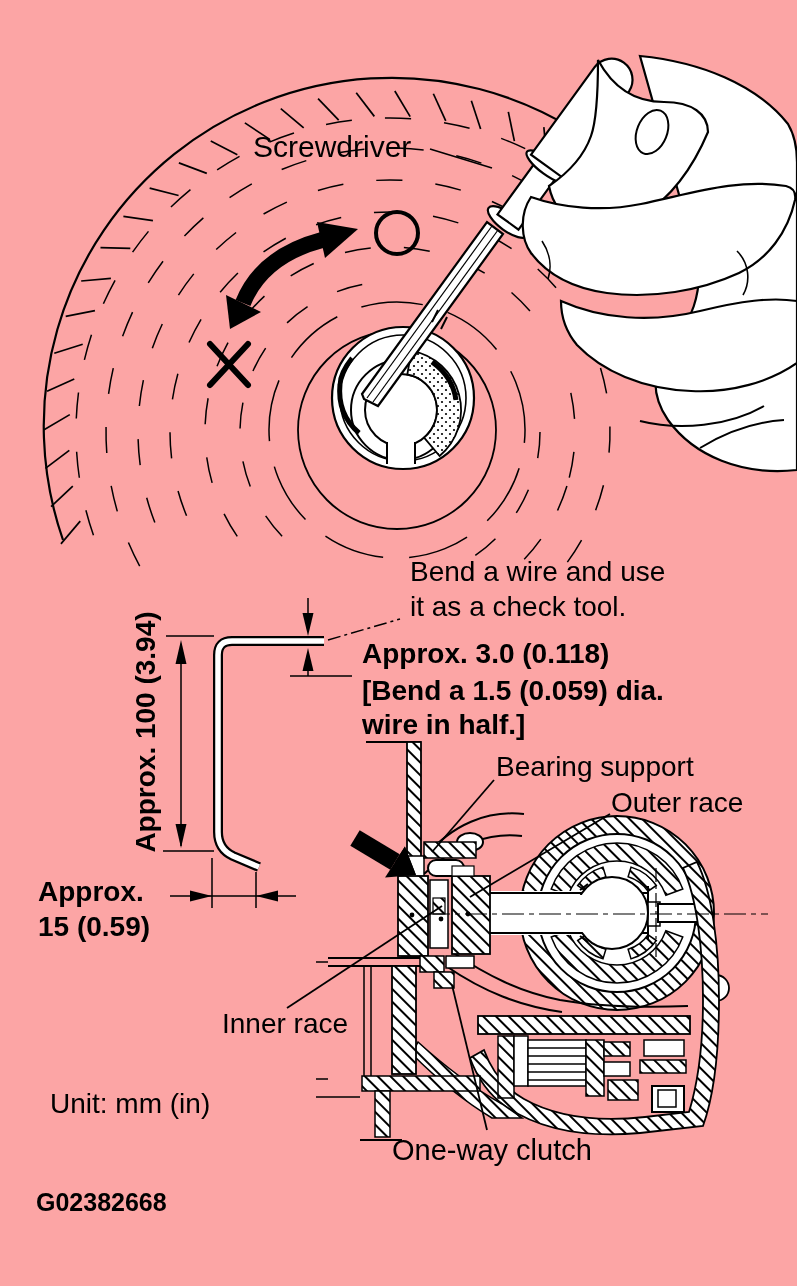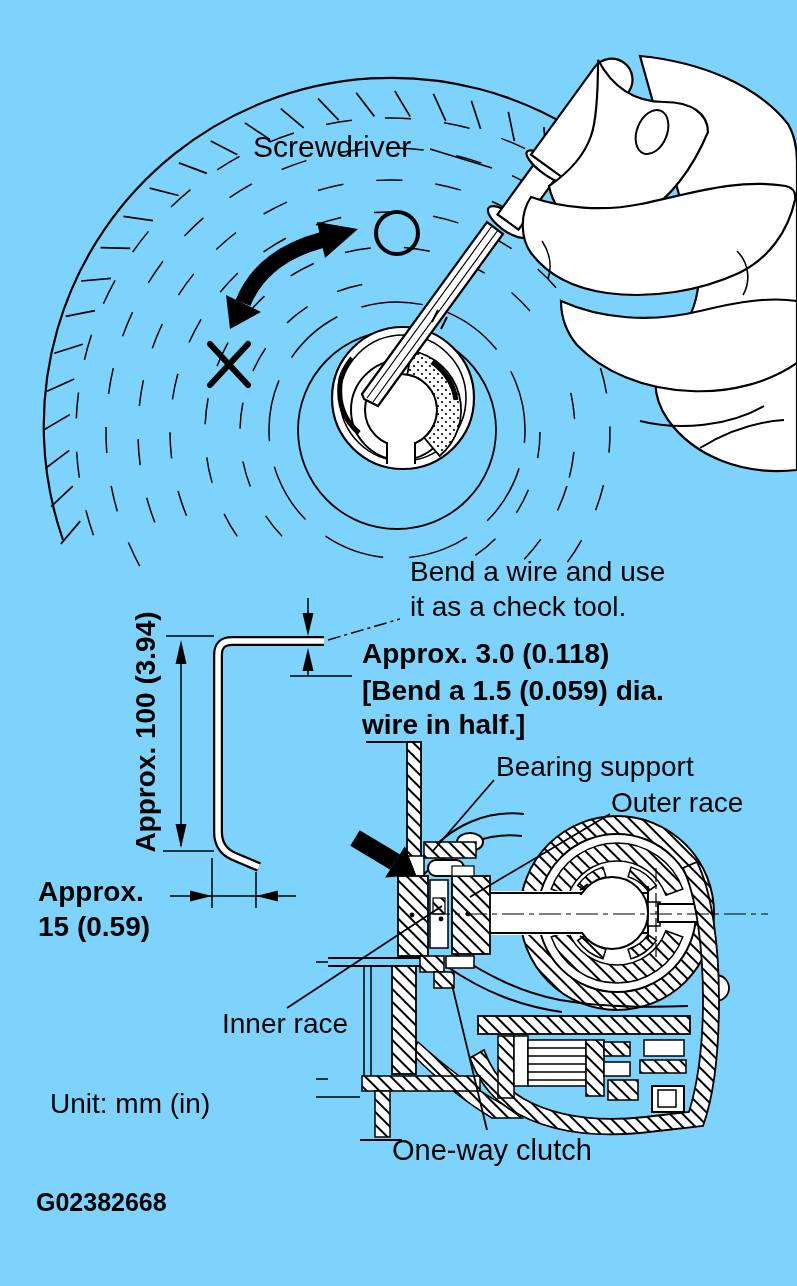--- a/index.html
+++ b/index.html
@@ -1,16 +1,16 @@
 <!DOCTYPE html>
 <html><head>
 <meta charset="utf-8">
 <style>
   html,body{margin:0;padding:0;background:#fff;}
-  #page{width:797px;height:1286px;position:relative;background:#7dd3fc;overflow:hidden;}
+  #page{width:797px;height:1286px;position:relative;background:#fca5a5;overflow:hidden;}
   svg{display:block;}
   text{font-family:"Liberation Sans","DejaVu Sans",sans-serif;fill:#000;}
   .lbl{font-size:28px;}
   .lbl-lg{font-size:30px;}
   .dim{font-size:28px;font-weight:bold;}
   .fid{font-size:25px;font-weight:bold;}
 </style>
 </head>
 <body>
 

